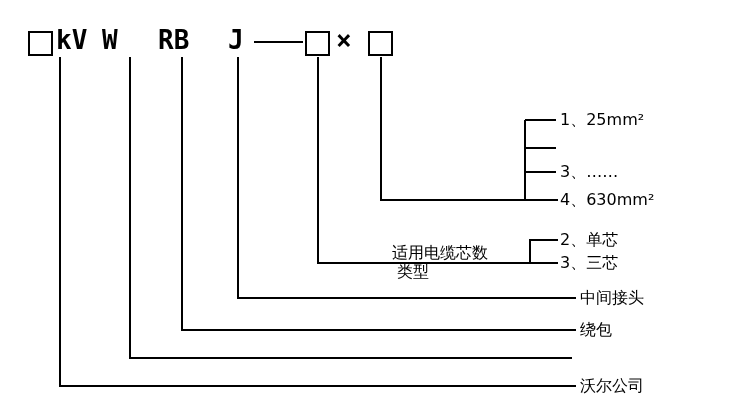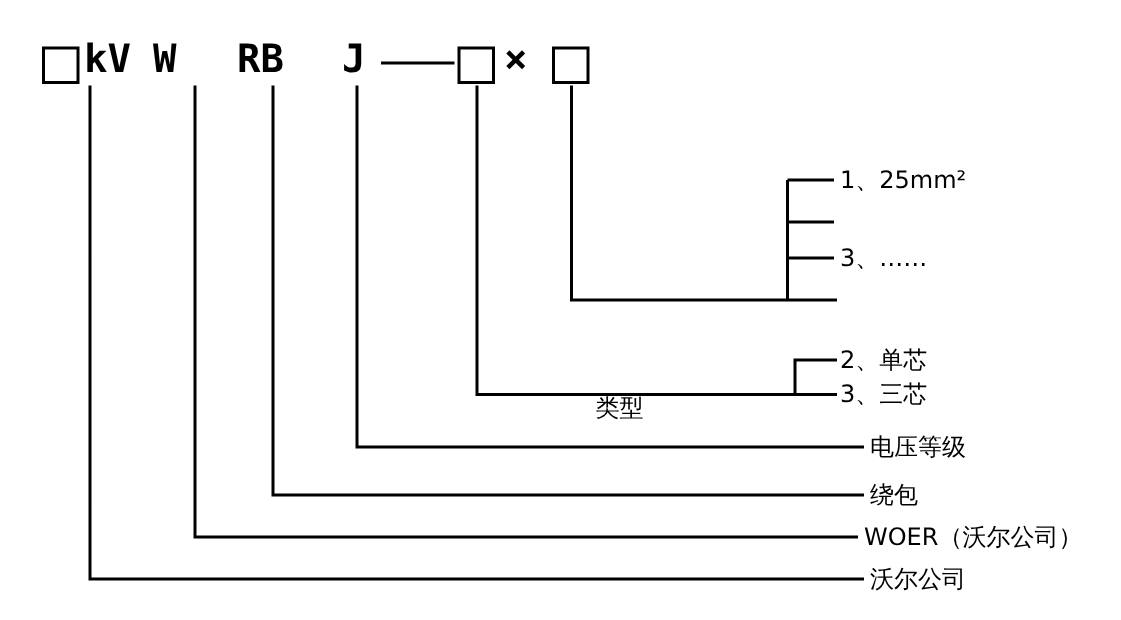--- a/index.html
+++ b/index.html
@@ -80,24 +80,25 @@
   <span class="code-text" style="left:56px">kV</span>
   <span class="code-text" style="left:102px">W</span>
   <span class="code-text" style="left:158px">RB</span>
   <span class="code-text" style="left:228px">J</span>
   <div class="box" style="left:305px"></div>
   <span class="code-text" style="left:336px">×</span>
   <div class="box" style="left:368px"></div>
 
   <span class="label" style="left:560px; top:112px">1、25mm²</span>
   <span class="label" style="left:560px; top:164px">3、……</span>
+  <span class="label" style="left:560px; top:192px">4、630mm²</span>
 
   <span class="label" style="left:560px; top:232px">2、单芯</span>
   <span class="label" style="left:560px; top:255px">3、三芯</span>
+  <span class="label" style="left:392px; top:245px">适用电缆芯数</span>
 
   <span class="label" style="left:397px; top:264px">类型</span>
-  <span class="label" style="left:580px; top:290px">电压等级</span>
+  <span class="label" style="left:580px; top:290px">中间接头</span>
 
   <span class="label" style="left:580px; top:322px">绕包</span>
-  <span class="label" style="left:576px; top:350px">WOER（沃尔公司）</span>
   <span class="label" style="left:580px; top:378px">沃尔公司</span>
 
 </div>
 
 </body></html>

